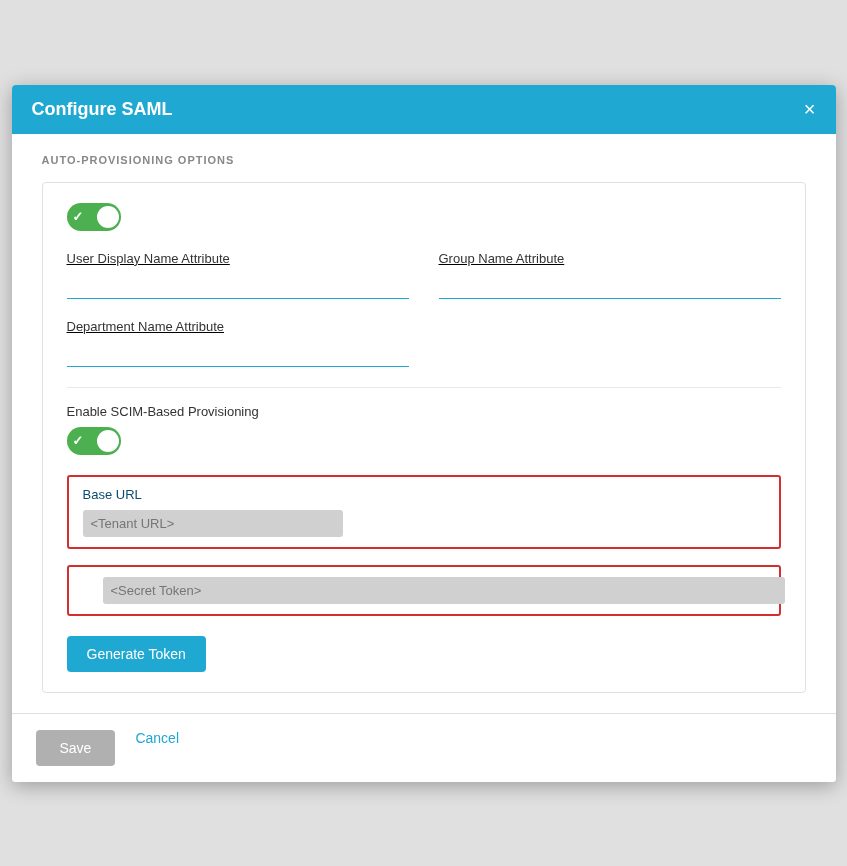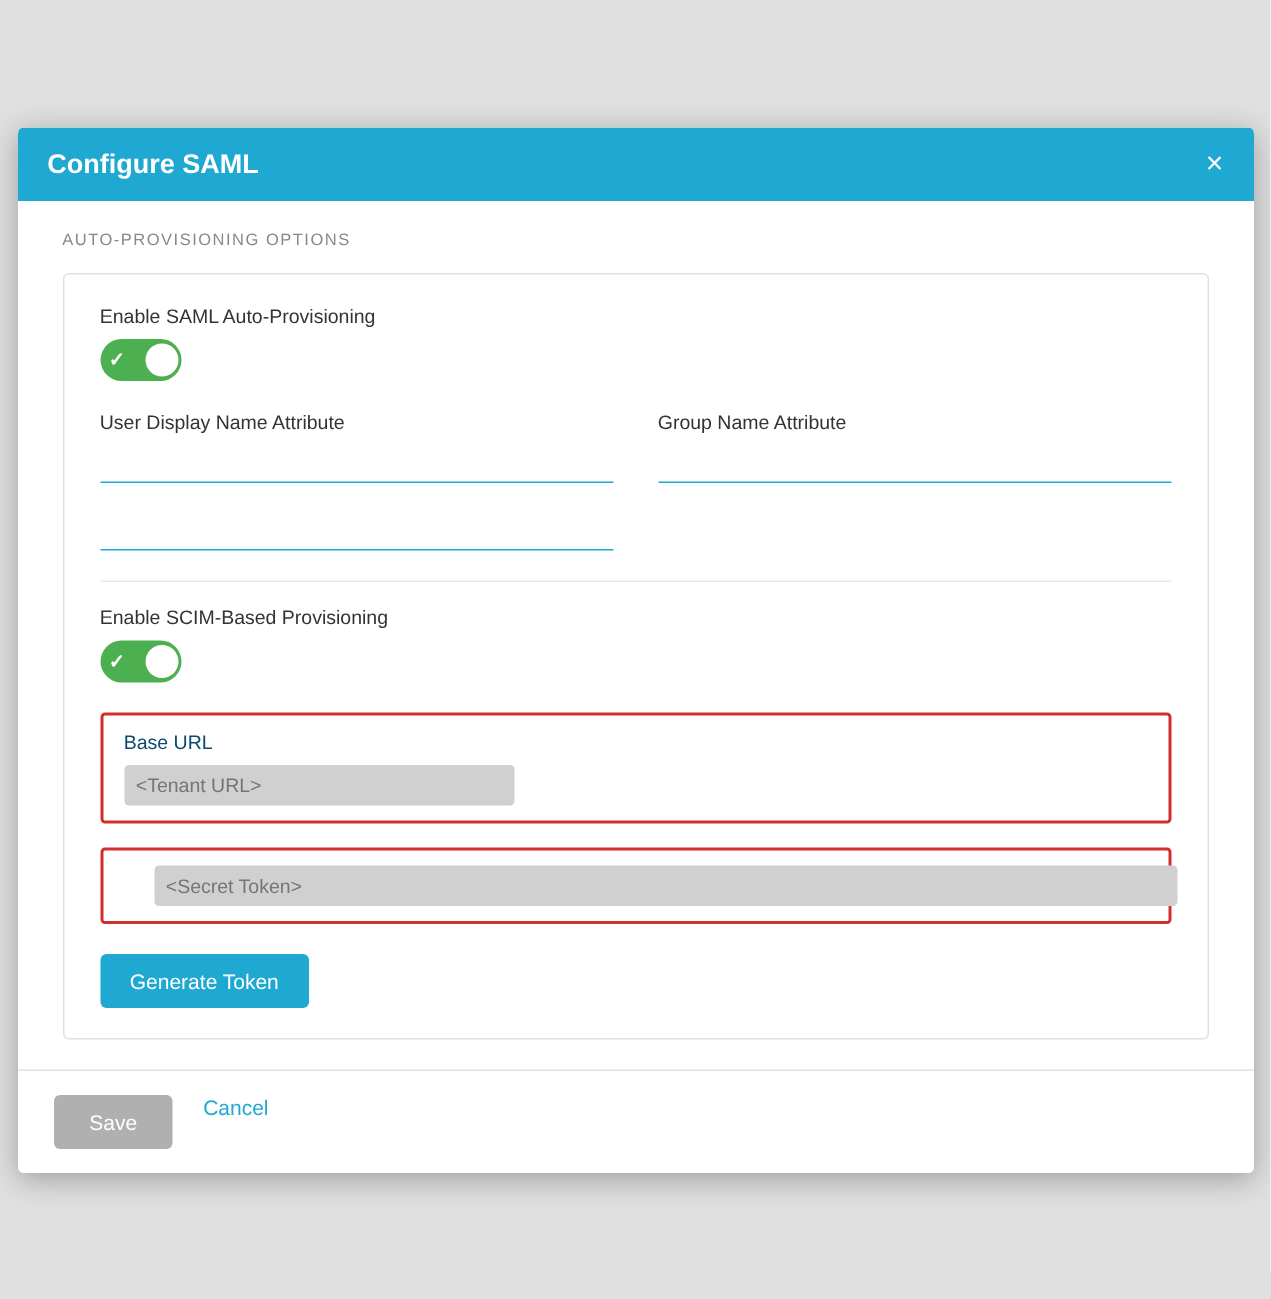--- a/index.html
+++ b/index.html
@@ -60,21 +60,21 @@
       overflow-y: auto;
       padding: 20px 30px;
     }
 
     .section-title {
       font-size: 11px;
       color: #888;
       letter-spacing: 1px;
       text-transform: uppercase;
       margin-bottom: 16px;
-      font-weight: normal;
+      font-weight: bold;
     }
 
     .form-section {
       background: #fff;
       border: 1px solid #e0e0e0;
       border-radius: 4px;
       padding: 20px 24px;
       margin-bottom: 0;
     }
 
@@ -122,20 +122,21 @@
     .fields-row {
       display: flex;
       gap: 30px;
       margin-bottom: 20px;
     }
 
     .field-group {
       flex: 1;
       display: flex;
       flex-direction: column;
+      text-decoration: underline;
     }
 
     .text-input {
       border: none;
       border-bottom: 1.5px solid #1fa8d1;
       outline: none;
       font-size: 14px;
       padding: 4px 0;
       color: #333;
       background: transparent;
@@ -247,21 +248,20 @@
       <button class="modal-close-btn">×</button>
     </div>
 
     <div class="modal-body">
 
       <div class="section-title">AUTO-PROVISIONING OPTIONS</div>
 
       <div class="form-section">
 
         
-        <div class="field-label">Enable SAML Auto-Provisioning</div>
         <div class="toggle-wrapper">
           <div class="toggle">
             <span class="toggle-check">✓</span>
             <div class="toggle-knob"></div>
           </div>
         </div>
 
         
         <div class="fields-row">
           <div class="field-group">
@@ -270,20 +270,21 @@
           </div>
           <div class="field-group">
             <div class="field-label">Group Name Attribute</div>
             <input type="text" class="text-input" placeholder="" style="">
           </div>
         </div>
 
         
         <div class="fields-row">
           <div class="field-group dept-field-group">
+            <div class="field-label">Department Name Attribute</div>
             <input type="text" class="text-input" placeholder="" style="">
           </div>
         </div>
 
         <hr class="divider">
 
         
         <div class="scim-section">
           <div class="field-label">Enable SCIM-Based Provisioning</div>
           <div class="toggle-wrapper">

